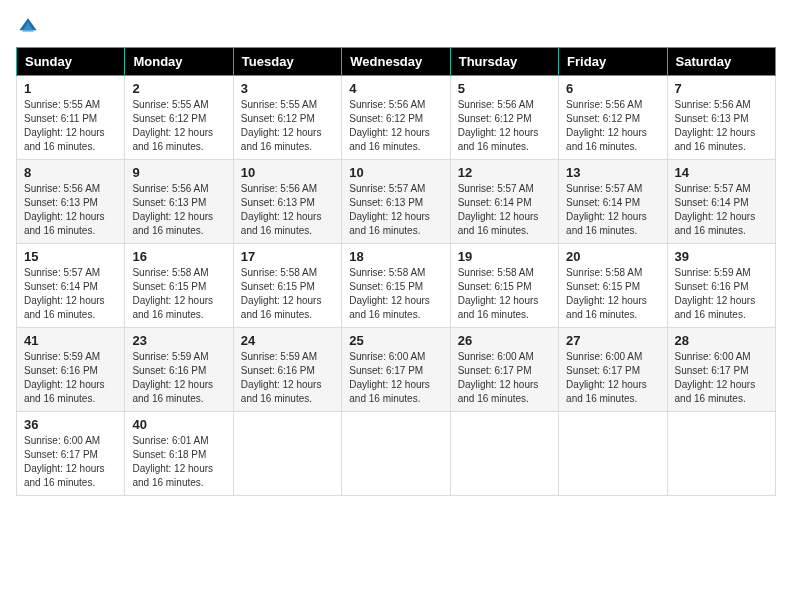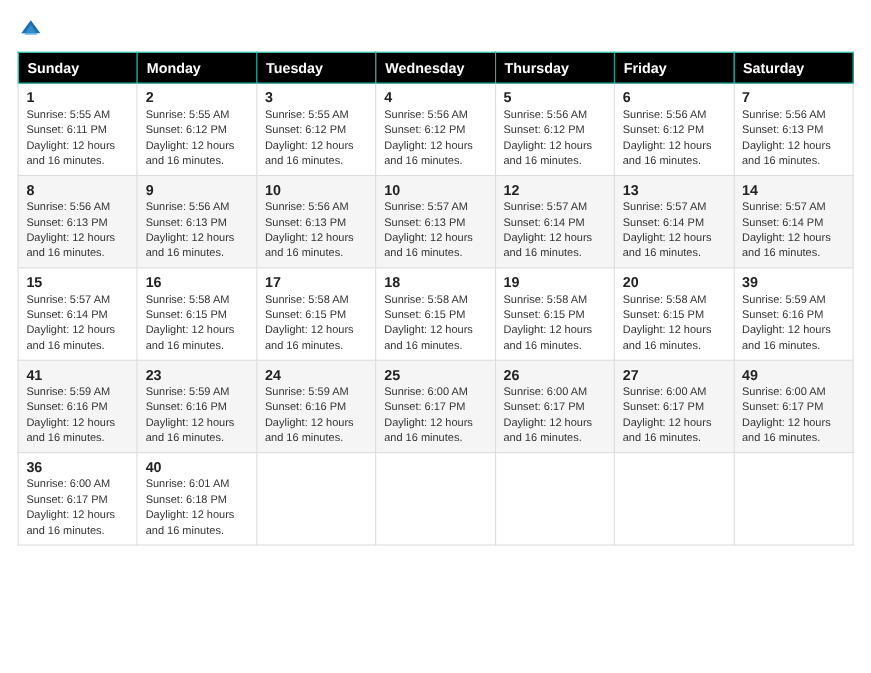--- a/index.html
+++ b/index.html
@@ -365,21 +365,21 @@
         <td>
         <span class="day-number">27</span>
         <div class="day-info">
           Sunrise: 6:00 AM<br>
           Sunset: 6:17 PM<br>
           Daylight: 12 hours<br>
           and 16 minutes.
         </div>
       </td>
         <td>
-        <span class="day-number">49</span>
+        <span class="day-number">28</span>
         <div class="day-info">
           Sunrise: 6:00 AM<br>
           Sunset: 6:17 PM<br>
           Daylight: 12 hours<br>
           and 16 minutes.
         </div>
       </td>
       </tr>
       <tr>
         <td>

